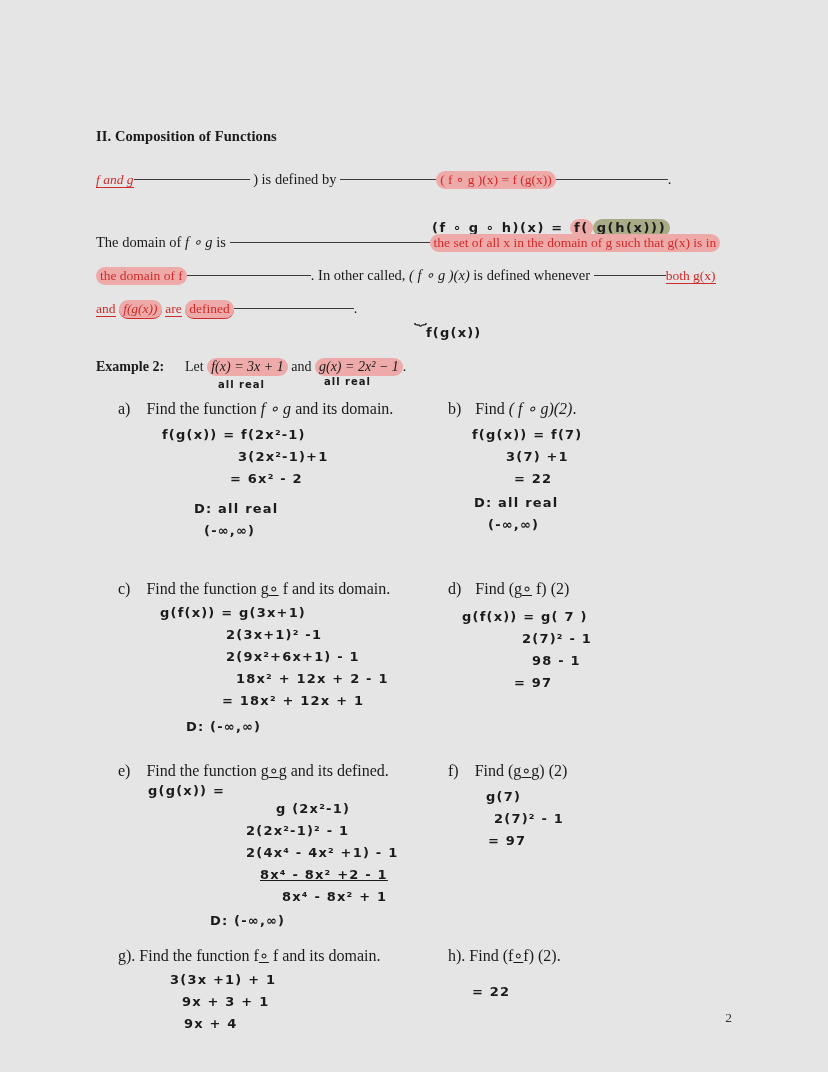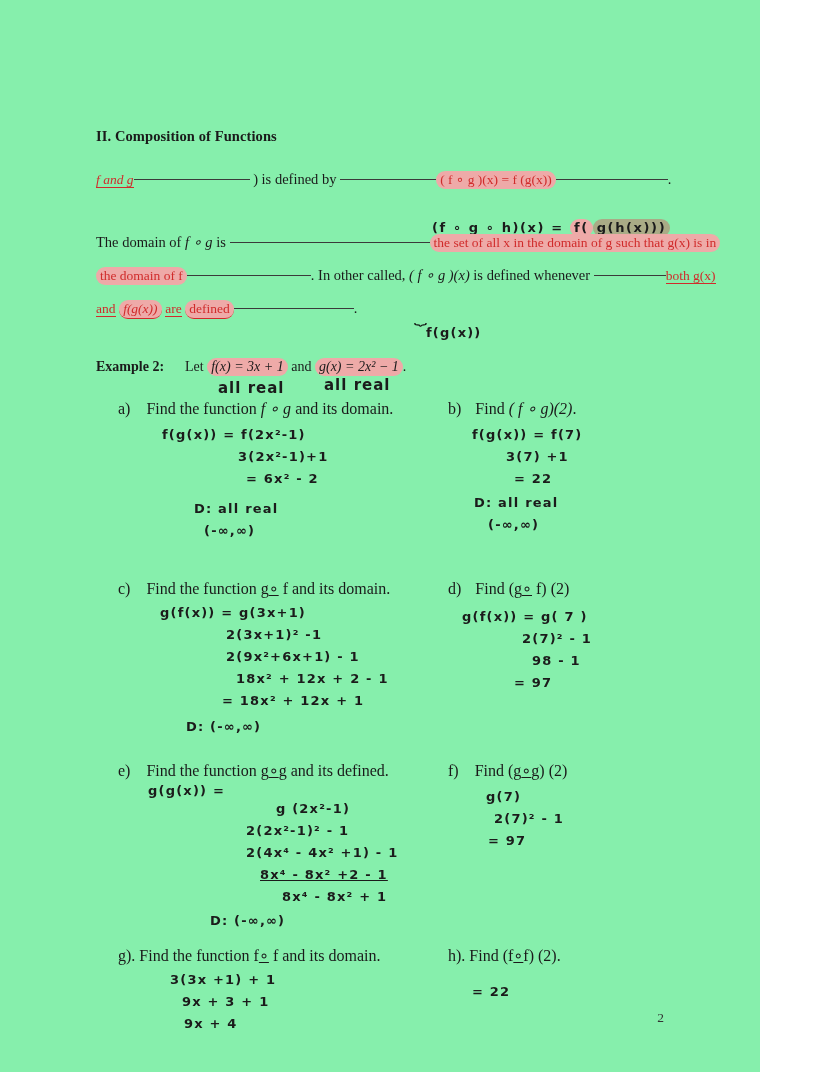--- a/index.html
+++ b/index.html
@@ -2,23 +2,23 @@
 <html><head>
 <meta charset="utf-8">
 <style>
   html, body {
     margin: 0;
     padding: 0;
     background: #ffffff;
   }
   .page {
     position: relative;
-    width: 760px;
+    width: 828px;
     height: 1072px;
-    background: #86efac;
+    background: #e5e5e5;
     font-family: "Liberation Serif", serif;
     color: #1a1a1a;
     overflow: hidden;
   }
   .content {
     position: absolute;
     left: 96px;
     top: 128px;
     width: 616px;
   }
@@ -93,21 +93,21 @@
 
   
   .hw {
     font-family: "DejaVu Sans", sans-serif;
     font-weight: bold;
     color: #1b1b1b;
     font-size: 13px;
     letter-spacing: 1.2px;
     white-space: nowrap;
   }
-  .hw.sm { font-size: 15px; letter-spacing: 1px; }
+  .hw.sm { font-size: 10px; letter-spacing: 1px; }
 
   .abs { position: absolute; }
 
   
   .brace {
     position: absolute;
     font-family: "DejaVu Sans", sans-serif;
     font-size: 16px;
     color: #111;
     transform: scaleX(1.35);
@@ -199,21 +199,21 @@
         <div class="abs" style="left:22px; top:0; width:320px;">
           <div class="ex-label">
             <span>a)</span>
             <span style="display:inline-block;width:8px"></span>
             <span>Find the function</span>
             <span class="mi">f ∘ g</span>
             <span>and its domain.</span>
           </div>
           <div class="hw abs" style="left:44px; top:28px;">f(g(x)) = f(2x²-1)</div>
           <div class="hw abs" style="left:120px; top:50px;">3(2x²-1)+1</div>
-          <div class="hw abs" style="left:112px; top:72px;margin-left:16px;">= 6x² - 2</div>
+          <div class="hw abs" style="left:112px; top:72px;">= 6x² - 2</div>
           <div class="hw abs" style="left:76px; top:102px;">D: all real</div>
           <div class="hw abs" style="left:86px; top:124px;">(-∞,∞)</div>
         </div>
 
         <div class="abs" style="left:352px; top:0; width:280px;">
           <div class="ex-label">
             <span>b)</span>
             <span style="display:inline-block;width:6px"></span>
             <span>Find</span>
             <span class="mi">( f ∘ g)(2)</span><span>.</span>

